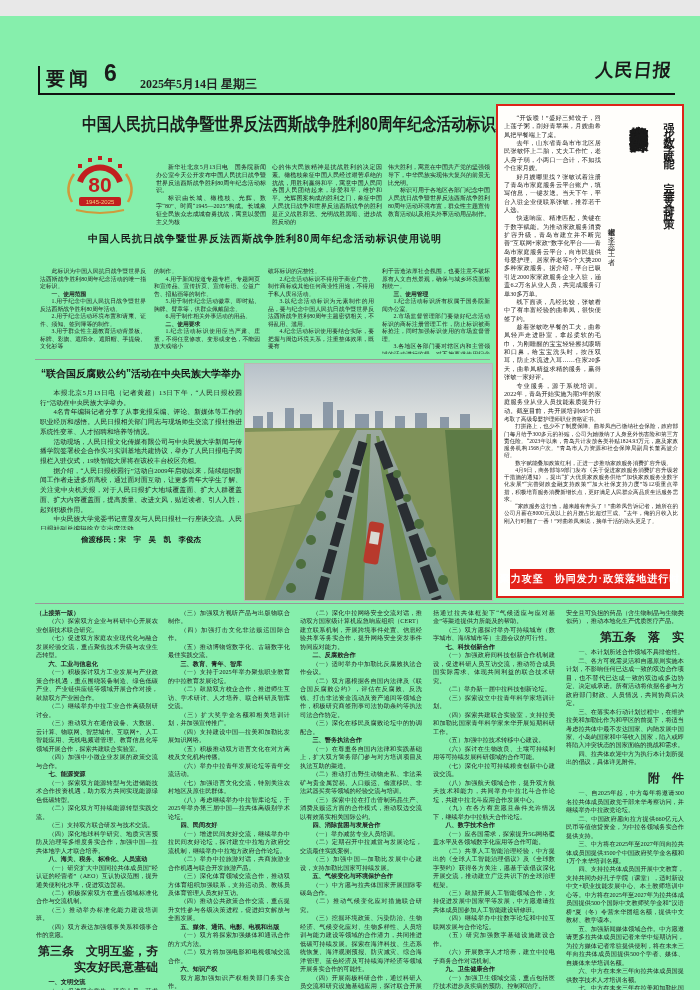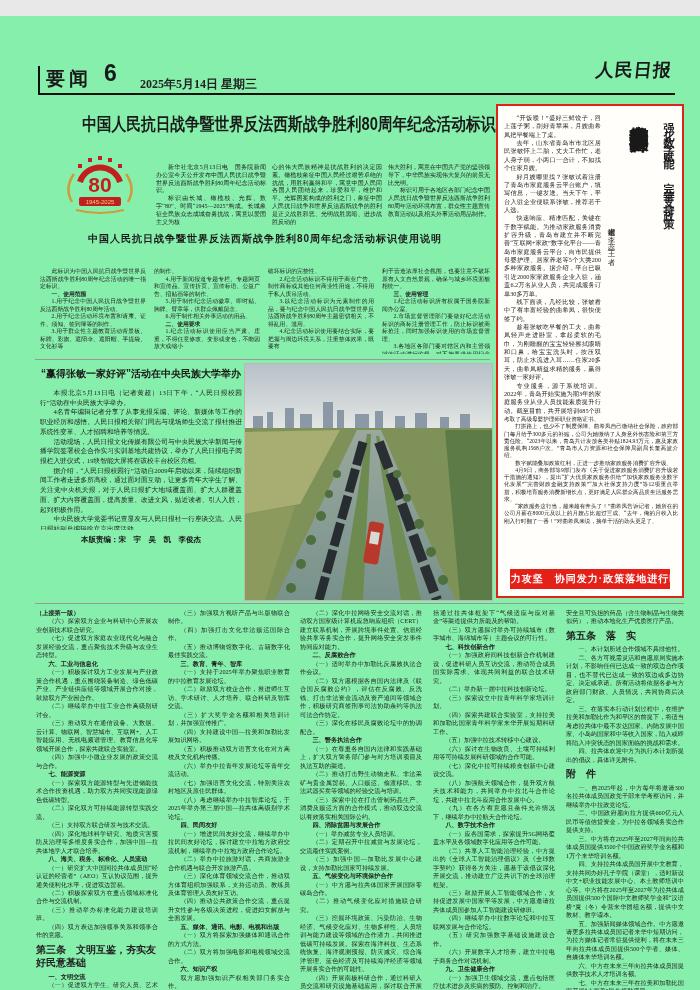--- a/index.html
+++ b/index.html
@@ -22,21 +22,21 @@
        font-family:"Liberation Sans",sans-serif;}
   .hl3{left:40px;top:351px;width:202px;text-align:center;font-size:10px;font-weight:bold;
        font-family:"Liberation Sans",sans-serif;}
   
   .col{overflow:hidden;text-align:justify;color:#222;}
   .col p{margin:0;text-indent:2em;}
   .col p.ni{text-indent:0;}
   .col p.b{font-weight:bold;}
   .col p.b.ni{text-indent:0;}
   .col p.h{font-weight:bold;}
-  .col p.h2{font-weight:bold;text-indent:0;text-align:left;font-size:10px;line-height:1.35;margin:3px 0;
+  .col p.h2{font-weight:bold;text-indent:0;text-align:right;font-size:12px;line-height:1.35;margin:3px 0;
             font-family:"Liberation Sans",sans-serif;}
   .a1col{top:148px;height:64px;width:110px;font-size:6px;line-height:1.3;}
   .a2col{top:252px;height:86px;width:106px;font-size:5.8px;line-height:1.3;}
   .campus{left:40px;top:372px;width:202px;height:142px;font-size:6.7px;line-height:1.45;}
   .editors{left:40px;top:519px;width:202px;text-align:center;font-size:7.5px;font-weight:bold;}
   .plancol{top:593px;height:386px;font-size:6.2px;line-height:1.37;}
   .divider{background:#999;height:1px;}
   
   .redbox{left:496px;top:88px;width:188px;height:494px;border:2px solid #dd2419;background:#fffefb;box-sizing:border-box;}
   .rb-kicker{right:6px;top:8px;height:270px;writing-mode:vertical-rl;text-orientation:upright;
@@ -123,29 +123,29 @@
   <div class="abs col a2col" style="left:382px;width:108px;">
       <p class="ni">利于营造浓厚社会氛围，也要注意不破坏原有人文自然景观，确保与城乡环境面貌相统一。</p>
       <p class="h">三、使用管理</p>
       <p>1.纪念活动标识所有权属于国务院新闻办公室。</p>
       <p>2.市场监督管理部门要做好纪念活动标识的商标注册管理工作，防止标识被商标抢注，同时加强标识使用的市场监督管理。</p>
       <p>3.各地区各部门要对辖区内和主管领域的活动进行监督，对不按要求使用纪念活动标识的，及时采取措施予以纠正。</p>
     </div>
 
   <div class="abs divider" style="left:35px;top:343px;width:455px;"></div>
 
-  <div class="abs hl3">“赢得张敏一家好评”活动在中央民族大学举办</div>
+  <div class="abs hl3">“联合国反腐败公约”活动在中央民族大学举办</div>
   <div class="abs col campus">
       <p>本报北京5月13日电（记者黄超）13日下午，“人民日报校园行”活动在中央民族大学举办。</p>
       <p>4名青年编辑记者分享了从事党报采编、评论、新媒体等工作的职业经历和感悟。人民日报相关部门同志与现场师生交流了报社推进系统性变革、人才招聘和培养等情况。</p>
       <p>活动现场，人民日报文化传媒有限公司与中央民族大学新闻与传播学院签署校企合作实习实训基地共建协议，举办了人民日报电子阅报栏入驻仪式，19块智能大屏将在该校丰台校区亮相。</p>
       <p>据介绍，“人民日报校园行”活动自2009年启动以来，陆续组织新闻工作者走进多所高校，通过面对面互动，让更多青年大学生了解、关注党中央机关报，对于人民日报扩大地域覆盖面、扩大人群覆盖面、扩大内容覆盖面，提高质量、改进文风，贴近读者、引人入胜，起到积极作用。</p>
       <p>中央民族大学党委书记查显友与人民日报社一行座谈交流。人民日报社副总编辑徐立京出席活动。</p>
     </div>
-  <div class="abs editors">本版责编：宋　宇　吴　凯　李俊杰</div>
+  <div class="abs editors">偷渡移民：宋　宇　吴　凯　李俊杰</div>
 
   <div class="abs photo">
     <svg width="247" height="236" viewBox="0 0 247 236" preserveAspectRatio="none">
       <defs>
         <linearGradient id="sky" x1="0" y1="0" x2="0" y2="1">
           <stop offset="0" stop-color="#b7c1c9"></stop>
             <stop offset="1" stop-color="#e7e9e5"></stop>
         </linearGradient>
         <linearGradient id="water" x1="0" y1="0" x2="0" y2="1">
           <stop offset="0" stop-color="#9aa89e"></stop>

